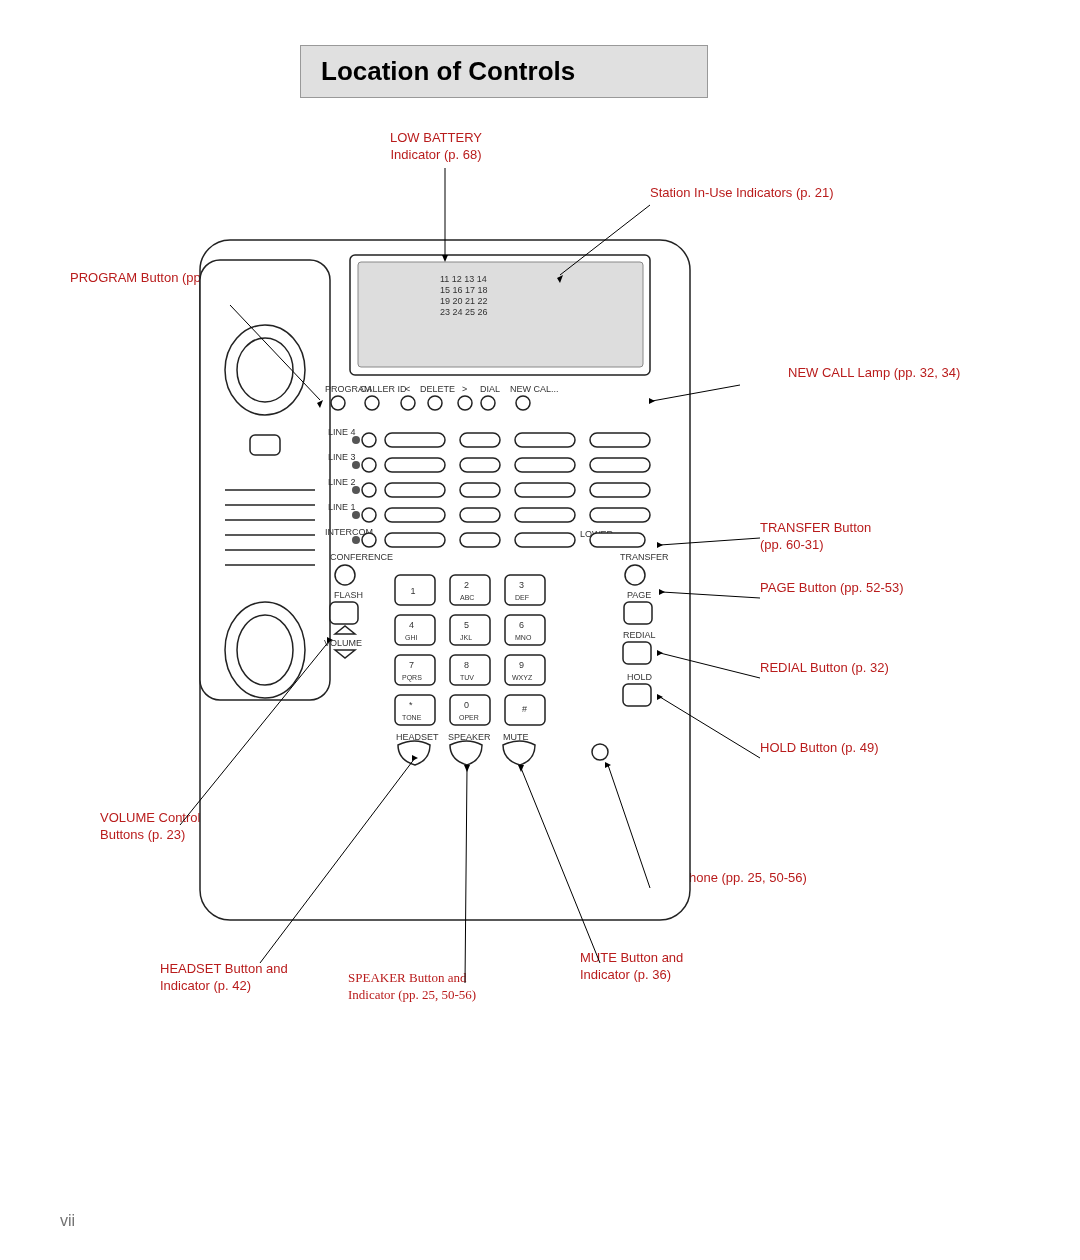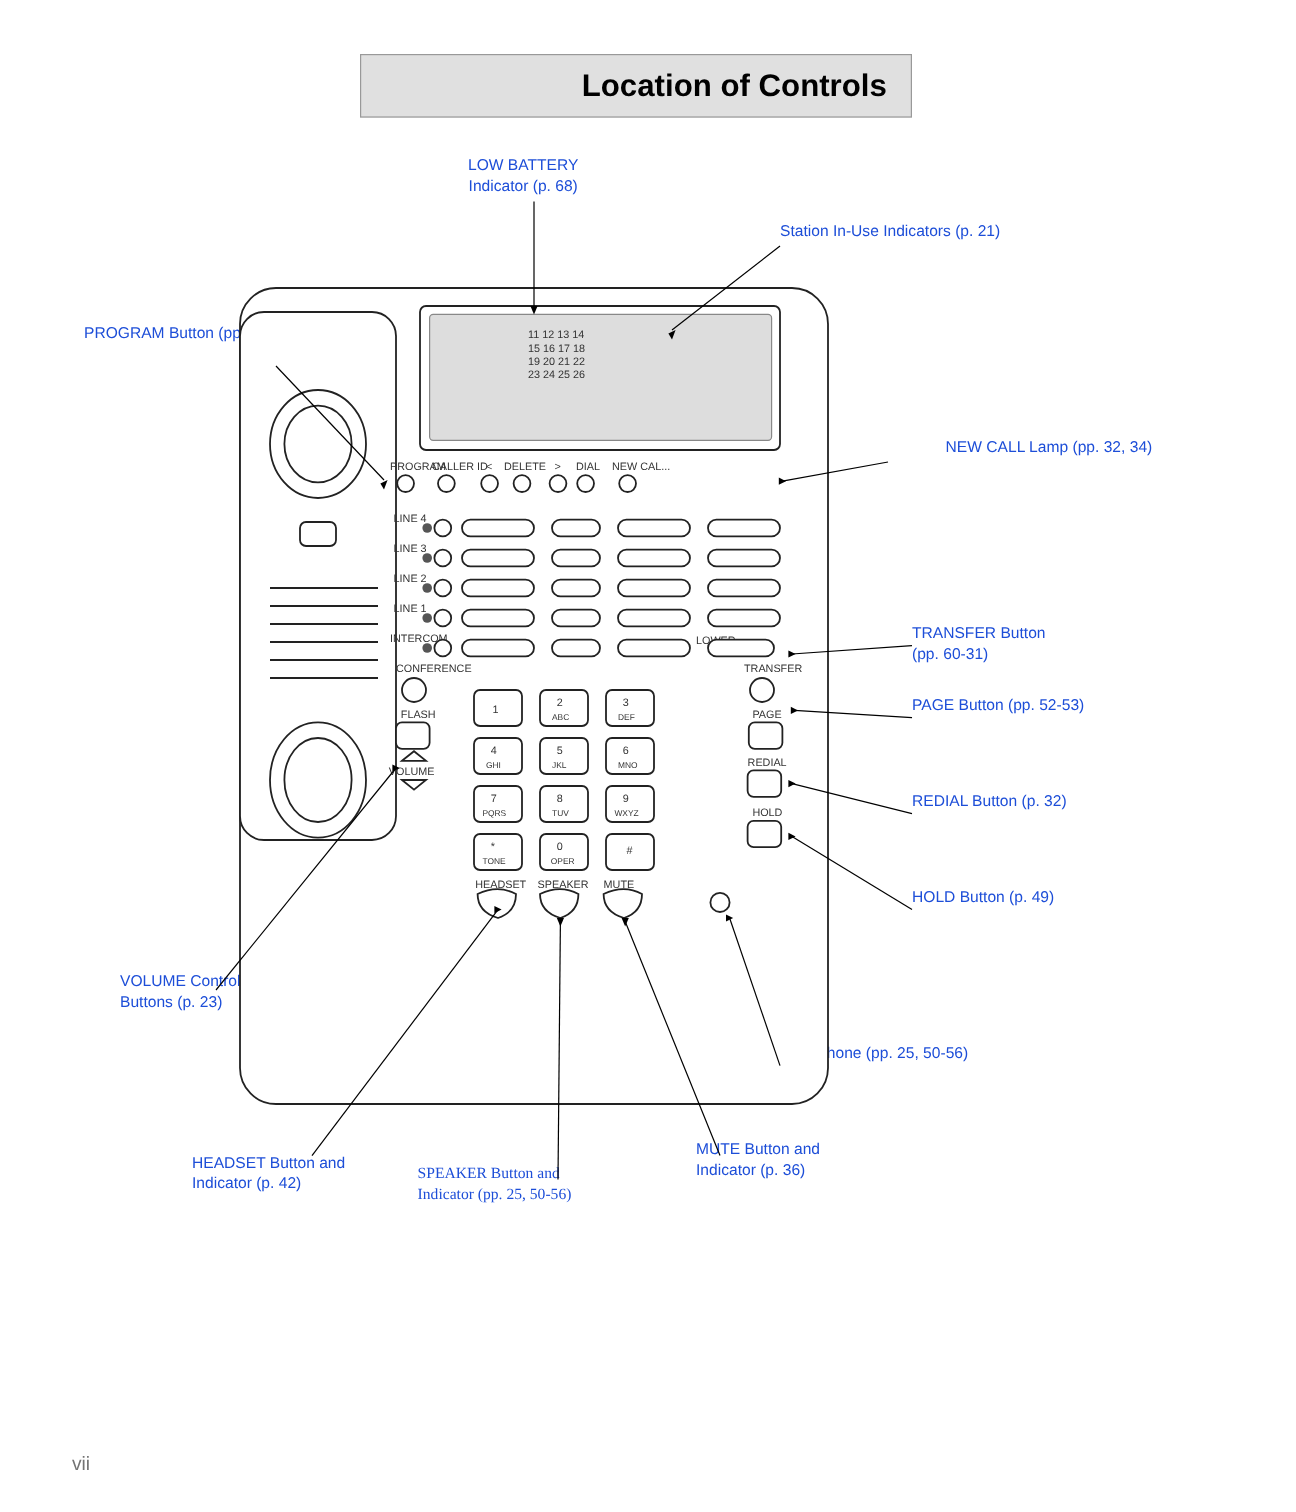--- a/index.html
+++ b/index.html
@@ -10,24 +10,24 @@
       font-family: Arial, Helvetica, sans-serif;
       position: relative;
       overflow: hidden;
     }
 
     
     .title-box {
       position: absolute;
       top: 45px;
       left: 300px;
-      width: 460px;
+      width: 408px;
       background: #e0e0e0;
       border: 1px solid #999;
-      text-align: right;
+      text-align: left;
       padding: 10px 20px;
     }
     .title-box h1 {
       font-size: 26px;
       font-weight: bold;
       color: #000;
     }
 
     
     .page-num {
@@ -44,21 +44,21 @@
       top: 130px;
       left: 60px;
       width: 960px;
       height: 1050px;
     }
 
     
     .label {
       position: absolute;
       font-size: 13px;
-      color: #1d4ed8;
+      color: #b91c1c;
       line-height: 1.3;
     }
 
     
     .diagram-svg {
       position: absolute;
       top: 0;
       left: 0;
       width: 100%;
       height: 100%;

